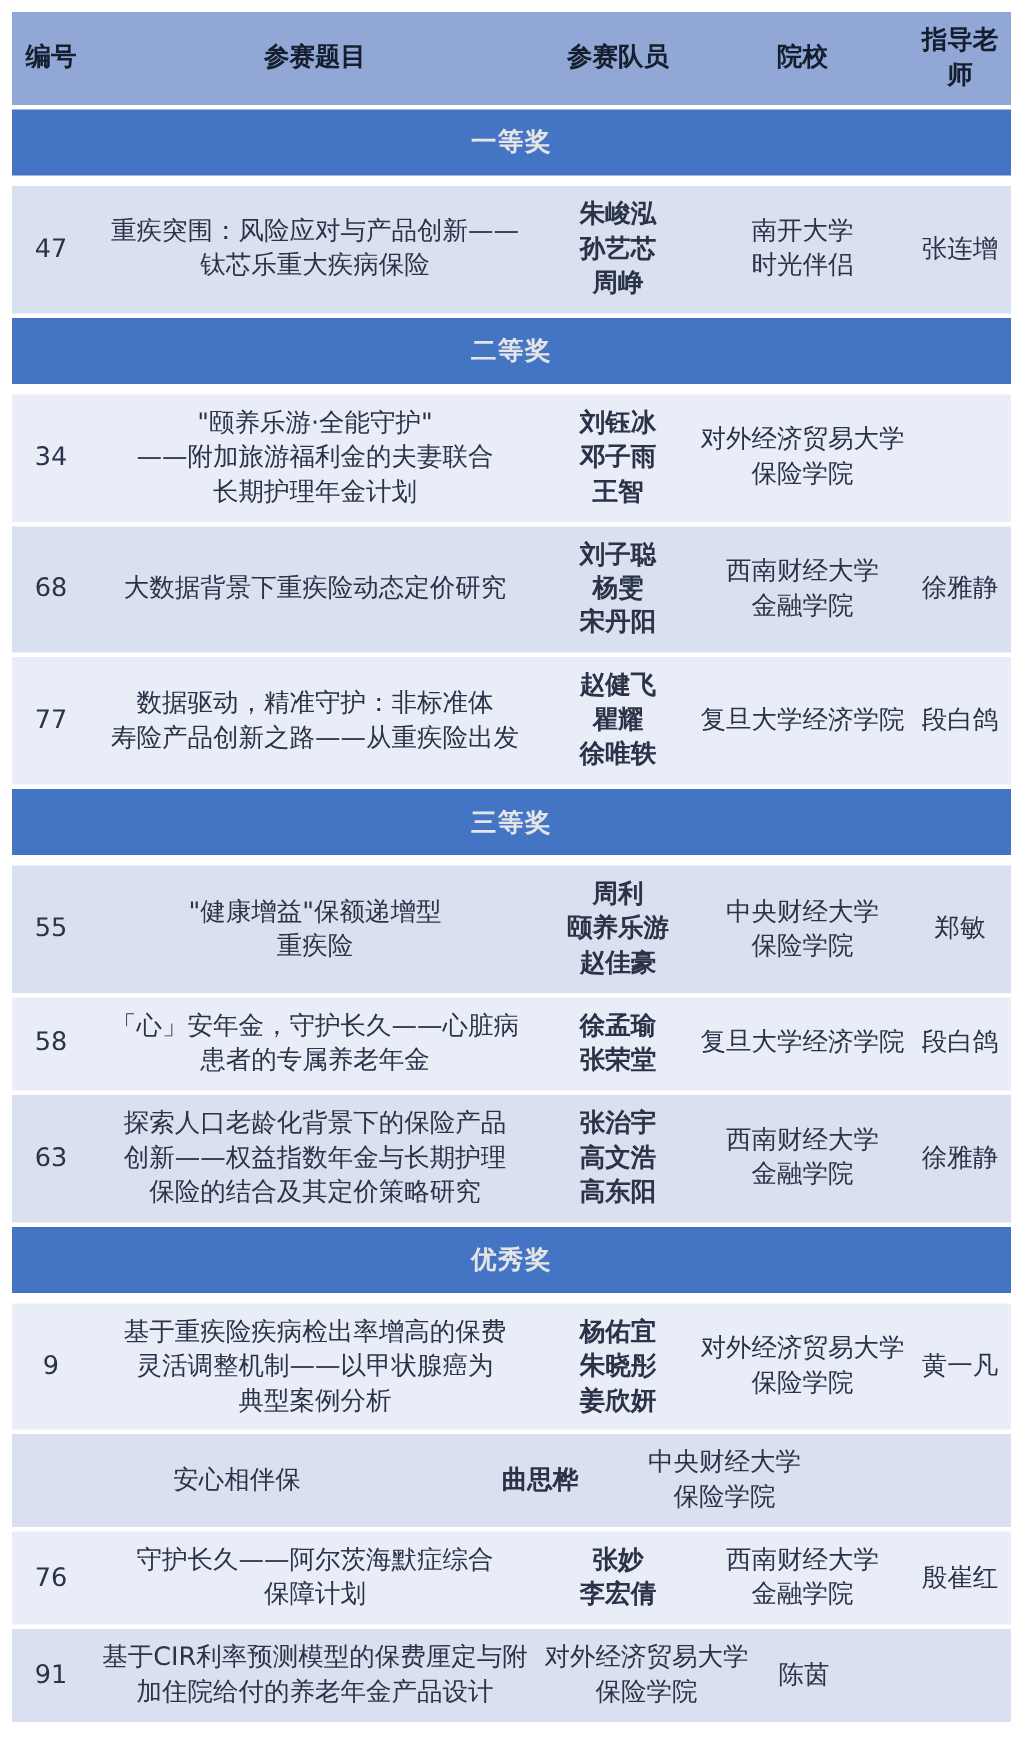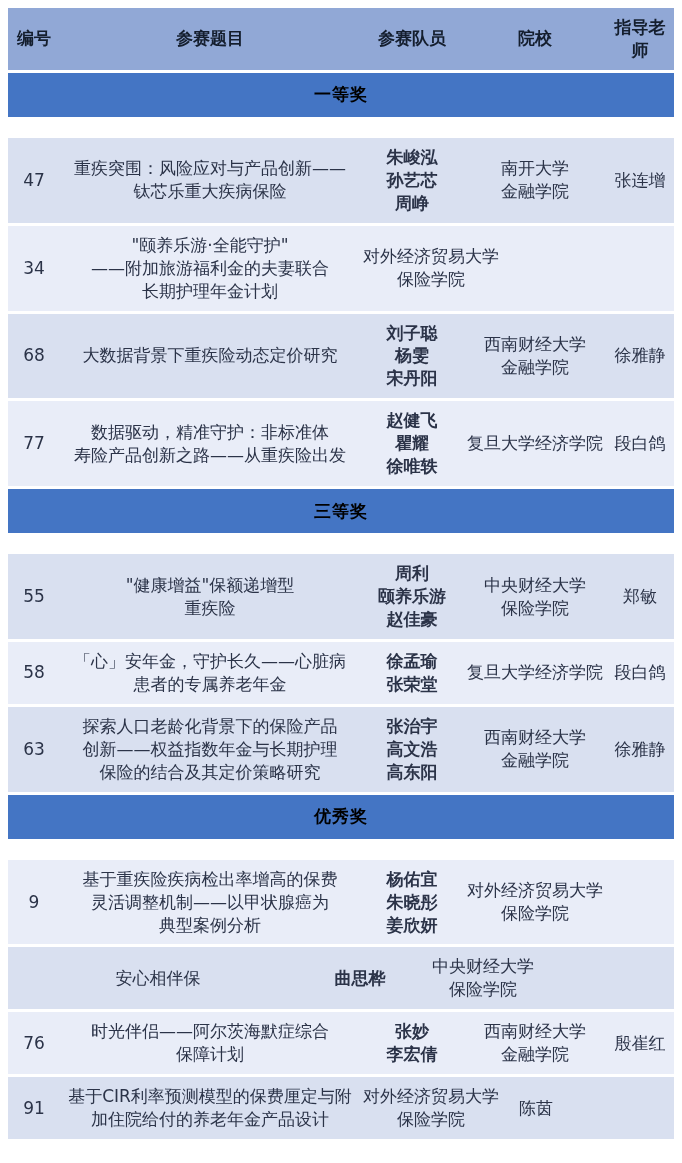--- a/index.html
+++ b/index.html
@@ -22,23 +22,23 @@
   .c1{width:52px;}
   .c2{width:300px;}
   .c3{width:104px;font-weight:bold;}
   .c4{width:142px;}
   .c5{width:68px;text-align:center;}
   .header-row{background:#91a8d6;}
   .header-row .cell{font-weight:bold;color:#141e2e;min-height:56px;}
   .shade-a{background:#d9e0f0;}
   .shade-b{background:#e9edf8;}
   .bar{
-    background:#4475c4;color:#000000;font-weight:bold;font-size:17px;
+    background:#4475c4;color:#e5e5e5;font-weight:bold;font-size:17px;
     display:flex;align-items:center;justify-content:center;
-    min-height:44px;margin-bottom:21px;letter-spacing:1px;
+    min-height:44px;margin-bottom:7px;letter-spacing:1px;
   }
 </style>
 </head>
 <body>
 
 <div class="page">
   <div class="tbl">
 
     <div class="row header-row">
       <div class="cell c1">编号</div>
@@ -51,30 +51,34 @@
     <div class="bar">一等奖</div>
 
     <div class="row shade-a">
       <div class="cell c1">47</div>
       <div class="cell c2">重疾突围：风险应对与产品创新——
 钛芯乐重大疾病保险</div>
       <div class="cell c3">朱峻泓
 孙艺芯
 周峥</div>
       <div class="cell c4">南开大学
-金融学院</div>
+时光伴侣</div>
       <div class="cell c5">张连增</div>
     </div>
 
+    <div class="bar">二等奖</div>
 
     <div class="row shade-b">
       <div class="cell c1">34</div>
       <div class="cell c2">"颐养乐游·全能守护"
 ——附加旅游福利金的夫妻联合
 长期护理年金计划</div>
+      <div class="cell c3">刘钰冰
+邓子雨
+王智</div>
       <div class="cell c4">对外经济贸易大学
 保险学院</div>
       <div class="cell c5"></div>
     </div>
 
     <div class="row shade-a">
       <div class="cell c1">68</div>
       <div class="cell c2">大数据背景下重疾险动态定价研究</div>
       <div class="cell c3">刘子聪
 杨雯
@@ -137,33 +141,34 @@
     <div class="row shade-b">
       <div class="cell c1">9</div>
       <div class="cell c2">基于重疾险疾病检出率增高的保费
 灵活调整机制——以甲状腺癌为
 典型案例分析</div>
       <div class="cell c3">杨佑宜
 朱晓彤
 姜欣妍</div>
       <div class="cell c4">对外经济贸易大学
 保险学院</div>
+      <div class="cell c5">黄一凡</div>
     </div>
 
     <div class="row shade-a">
       <div class="cell c2">安心相伴保</div>
       <div class="cell c3">曲思桦</div>
       <div class="cell c4">中央财经大学
 保险学院</div>
       <div class="cell c5"></div>
     </div>
 
     <div class="row shade-b">
       <div class="cell c1">76</div>
-      <div class="cell c2">时光伴侣——阿尔茨海默症综合
+      <div class="cell c2">守护长久——阿尔茨海默症综合
 保障计划</div>
       <div class="cell c3">张妙
 李宏倩</div>
       <div class="cell c4">西南财经大学
 金融学院</div>
       <div class="cell c5">殷崔红</div>
     </div>
 
     <div class="row shade-a">
       <div class="cell c1">91</div>

